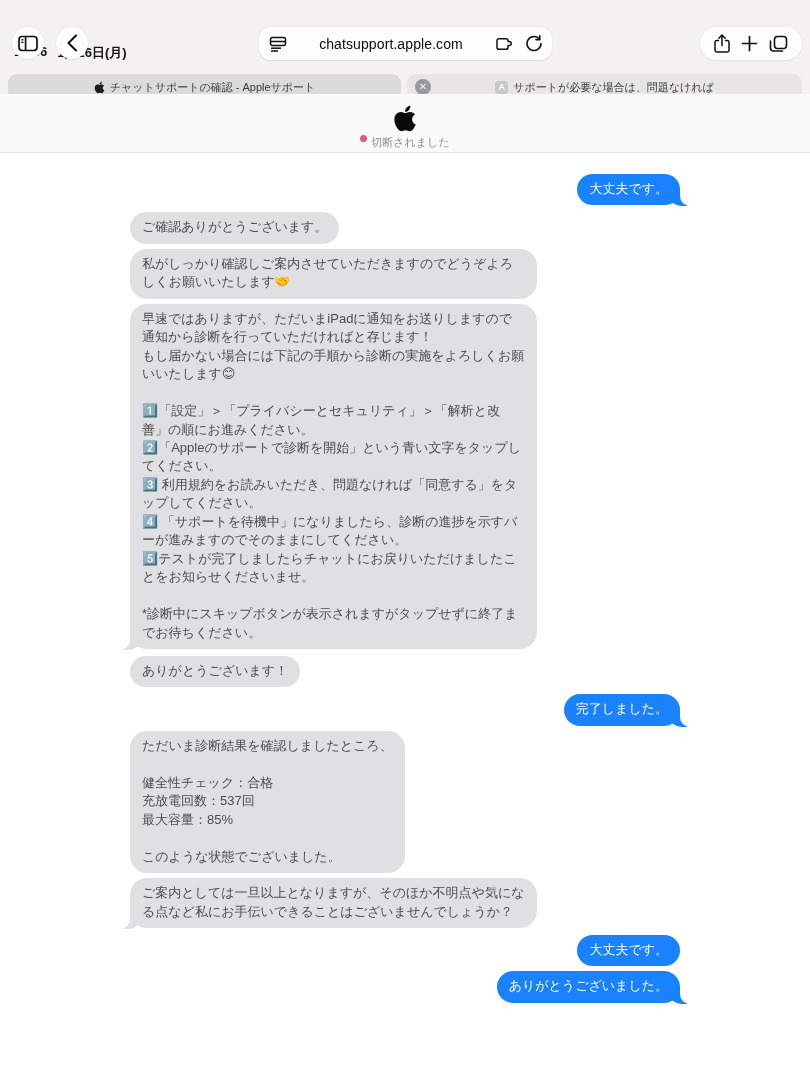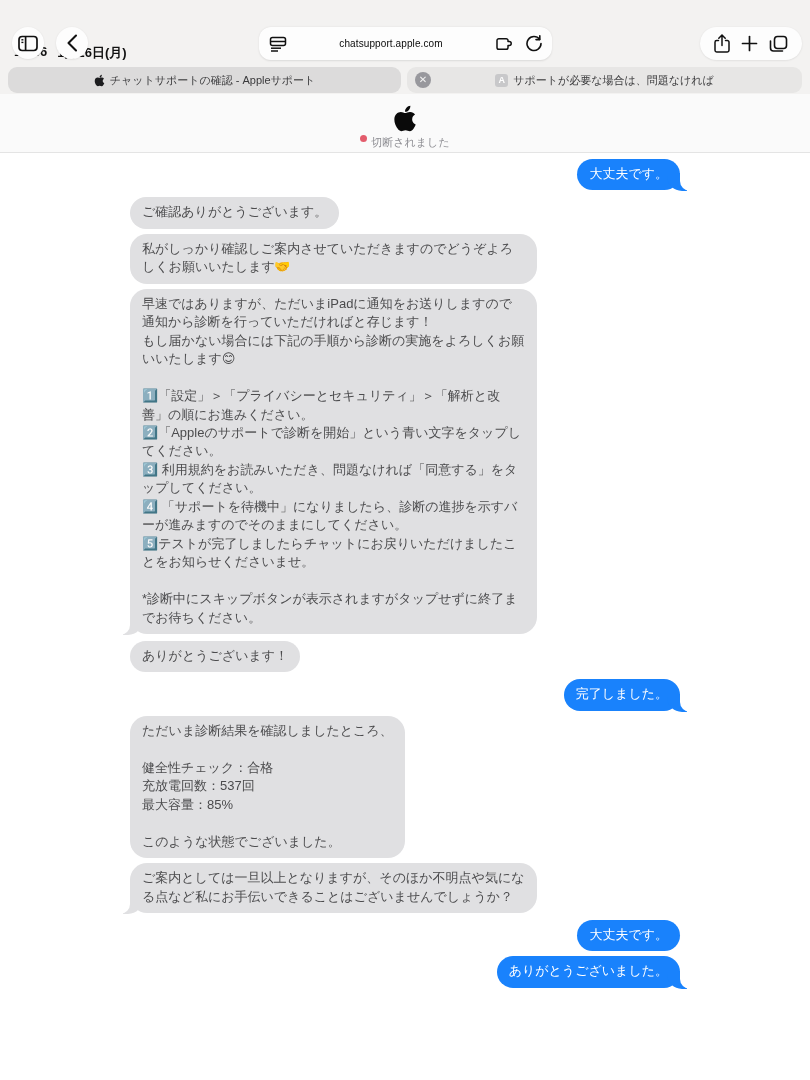--- a/index.html
+++ b/index.html
@@ -8,39 +8,39 @@
   .screen { position:relative; width:810px; height:1080px; margin:0 auto; background:#ffffff; overflow:hidden; }
 
   
   .chrome { position:absolute; top:0; left:0; width:810px; height:94px; background:#f3f2f1; }
   .status-bar { position:absolute; top:0; left:0; width:810px; height:25px; display:flex; align-items:center; justify-content:space-between; padding:0 14px;margin-top:40px; }
   .status-left { display:flex; gap:10px; font-size:13px; font-weight:700; color:#111; }
   .status-right { display:flex; align-items:center; gap:5px; font-size:13px; font-weight:400; color:#111; }
 
   .circle-btn { position:absolute; width:32px; height:32px; border-radius:50%; background:#fdfdfd; box-shadow:0 0.5px 2px rgba(0,0,0,0.10); display:flex; align-items:center; justify-content:center; }
   .addr-bar { position:absolute; left:259px; top:27px; width:293px; height:33px; background:#fdfdfd; border-radius:12px; box-shadow:0 0.5px 2px rgba(0,0,0,0.10); display:flex; align-items:center; padding:0 10px; }
-  .addr-url { flex:1; text-align:center; font-size:10px; color:#0a0a0a; letter-spacing:0.1px; }
+  .addr-url { flex:1; text-align:center; font-size:14px; color:#0a0a0a; letter-spacing:0.1px; }
   .right-pill { position:absolute; left:700px; top:27px; width:102px; height:33px; background:#fdfdfd; border-radius:17px; box-shadow:0 0.5px 2px rgba(0,0,0,0.10); display:flex; align-items:center; justify-content:space-around; padding:0 8px; }
 
   .tab-bar { position:absolute; top:67px; left:0; width:810px; height:27px; }
-  .tab { position:absolute; top:0; height:26px; border-radius:9px; display:flex; align-items:center; justify-content:center; font-size:11px; color:#3a3a3c; }
+  .tab { position:absolute; top:7px; height:26px; border-radius:9px; display:flex; align-items:center; justify-content:center; font-size:11px; color:#3a3a3c; }
   .tab-1 { left:8px; width:393px; background:#dcdbdb; }
   .tab-2 { left:407px; width:395px; background:#e7e6e5; }
   .tab-close { position:absolute; left:8px; top:5px; width:16px; height:16px; border-radius:50%; background:#98989d; color:#f2f2f2; font-size:10px; line-height:16px; text-align:center; }
   .tab-label { display:flex; align-items:center; gap:5px; }
   .favicon-a { width:13px; height:13px; border-radius:3px; background:#c8c8ca; color:#fff; font-size:9px; font-weight:700; display:flex; align-items:center; justify-content:center; }
 
   
   .page-header { position:absolute; top:94px; left:0; width:810px; height:59px; background:#fafafa; border-bottom:1px solid #e4e4e4; text-align:center; }
   .apple-logo { margin-top:10px; }
   .conn-status { margin-top:2px; display:flex; justify-content:center; gap:4px; font-size:11px; color:#8e8e93; }
   .conn-dot { width:7px; height:7px; border-radius:50%; background:#e35c6c; }
 
   
-  .chat { position:absolute; top:154px; left:130px; width:550px; }
+  .chat { position:absolute; top:154px; left:130px; width:550px; padding-top:15px; }
   .msg-row { display:flex; margin-top:5px; }
   .msg-row.group-gap { margin-top:7px; }
   .bubble { position:relative; max-width:74%; padding:6px 12px 7px; border-radius:17px; font-size:13px; line-height:1.42; white-space:pre-line; word-break:break-word; }
   .bubble.left { background:#e0e0e2; color:#4c4c4e; }
   .bubble.right { margin-left:auto; background:#1982fc; color:#ffffff; }
   .bubble.tail.left::before { content:""; position:absolute; z-index:0; bottom:-1px; left:-7px; height:18px; width:20px; background:#e0e0e2; border-bottom-right-radius:15px; }
   .bubble.tail.left::after { content:""; position:absolute; z-index:1; bottom:-1px; left:-10px; width:10px; height:18px; background:#fff; border-bottom-right-radius:10px; }
   .bubble.tail.right::before { content:""; position:absolute; z-index:0; bottom:-1px; right:-7px; height:18px; width:20px; background:#1982fc; border-bottom-left-radius:15px; }
   .bubble.tail.right::after { content:""; position:absolute; z-index:1; bottom:-1px; right:-10px; width:10px; height:18px; background:#fff; border-bottom-left-radius:10px; }
 

